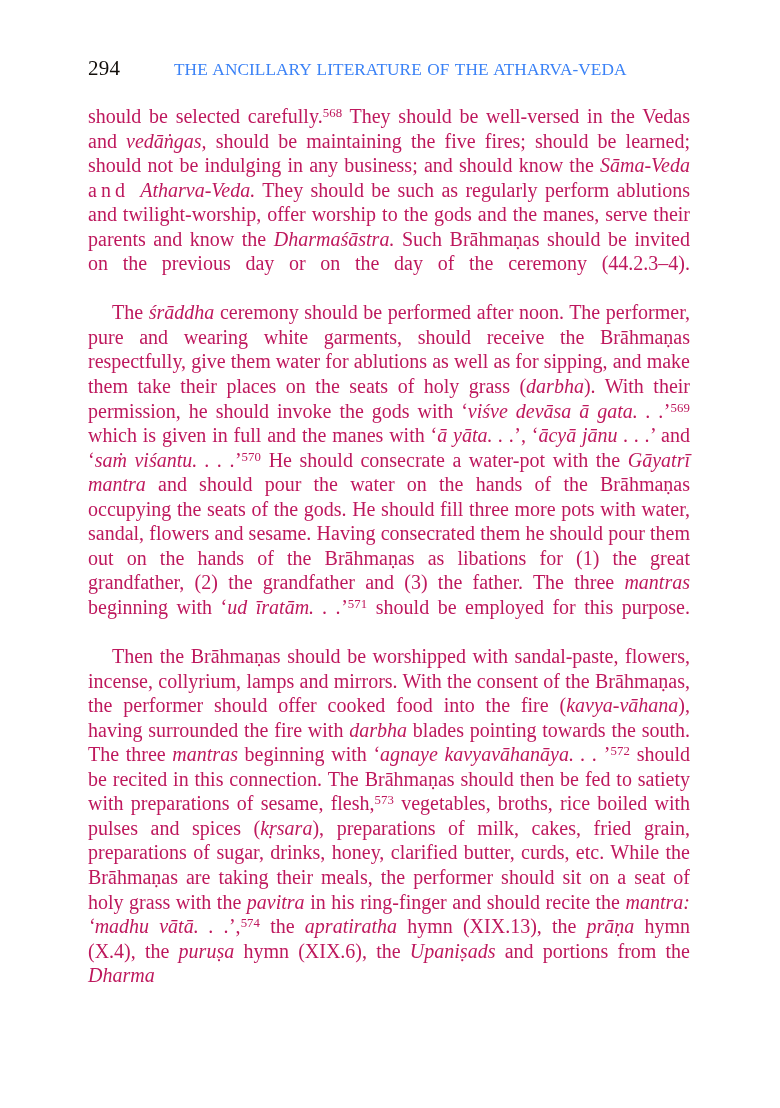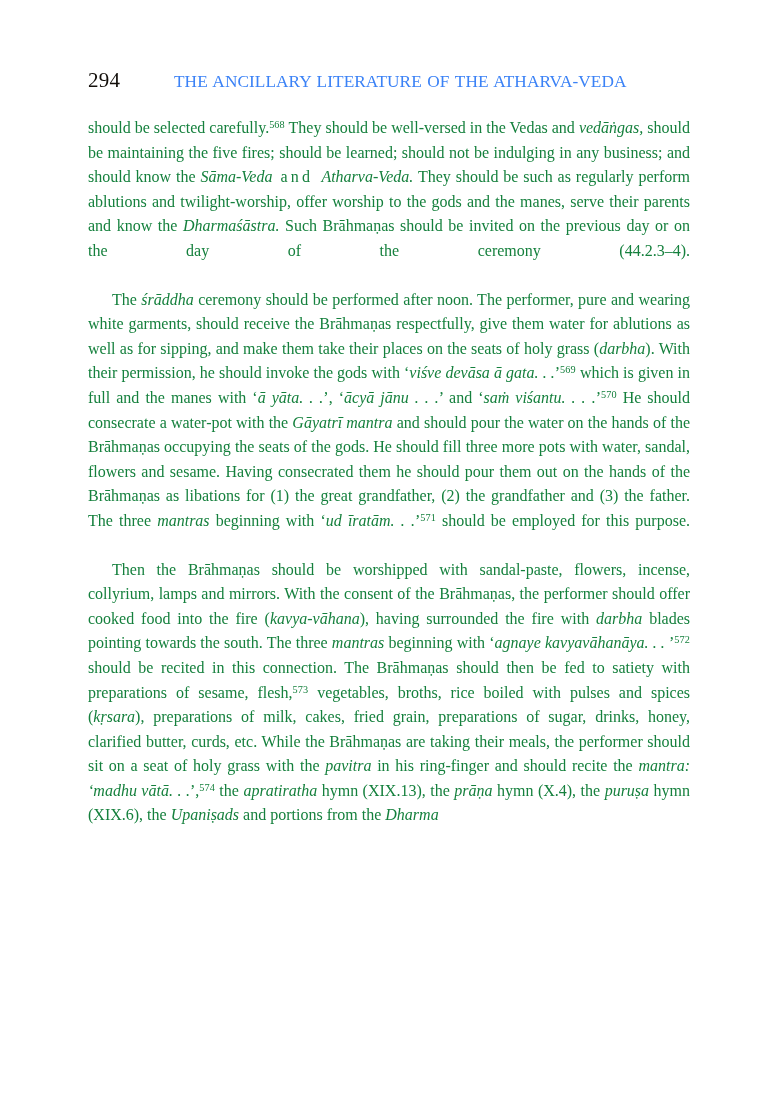--- a/index.html
+++ b/index.html
@@ -12,21 +12,21 @@
     height: 1108px;
     position: relative;
     overflow: hidden;
     font-family: "Liberation Serif", "DejaVu Serif", serif;
     color: #1a1410;
     -webkit-font-smoothing: antialiased;
   }
 
   .page {
     position: absolute;
-    left: 0; top: 16px;
+    left: 0; top: 4px;
     width: 780px;
     height: 1088px;
   }
 
   
   .running-head {
     position: absolute;
     left: 88px;
     top: 52px;
     width: 602px;
@@ -52,25 +52,25 @@
   
   .textblock {
     position: absolute;
     left: 88px;
     top: 100px;
     width: 602px;
   }
 
   p.para {
     margin: 0;
-    font-size: 16px;
+    font-size: 20px;
     line-height: 24.55px;
     text-align: justify;
     text-justify: inter-word;
-    color: #15803d;
+    color: #be185d;
     hyphens: none;
     -webkit-hyphens: none;
   }
   p.para.indent {
     text-indent: 24px;
   }
   
   p.para::after {
     content: "";
     display: inline-block;

